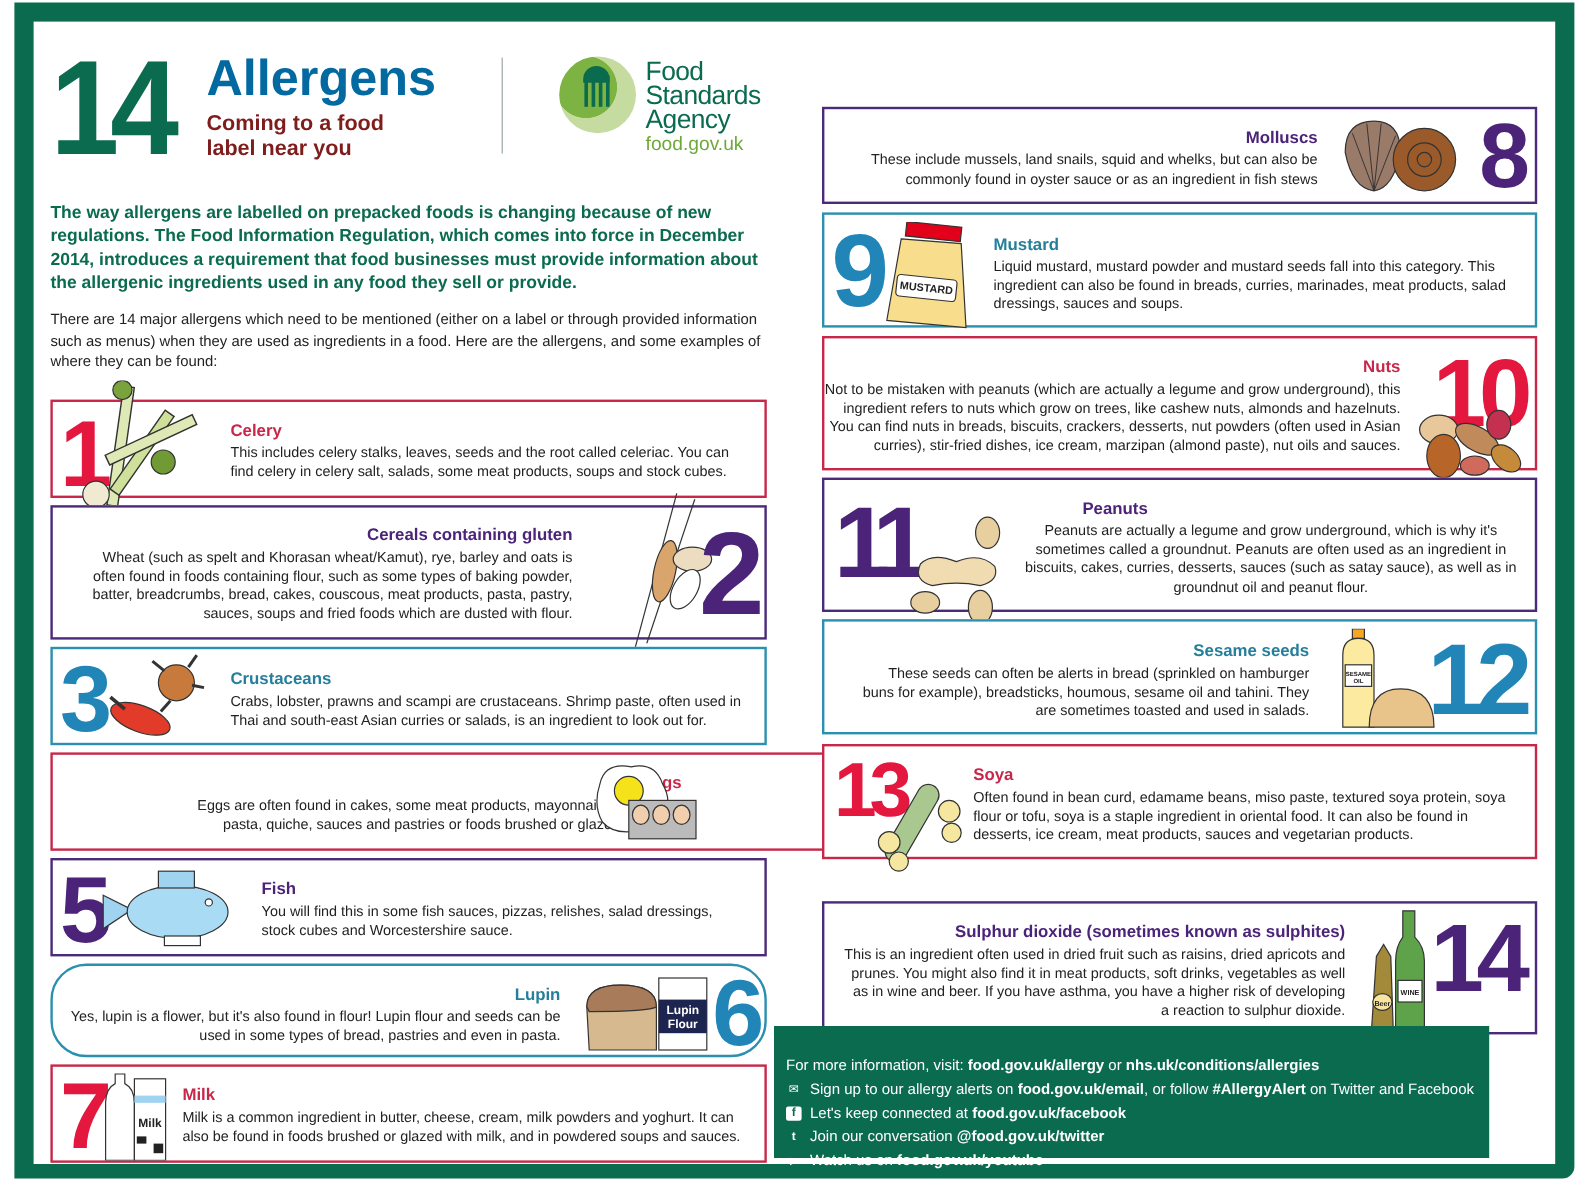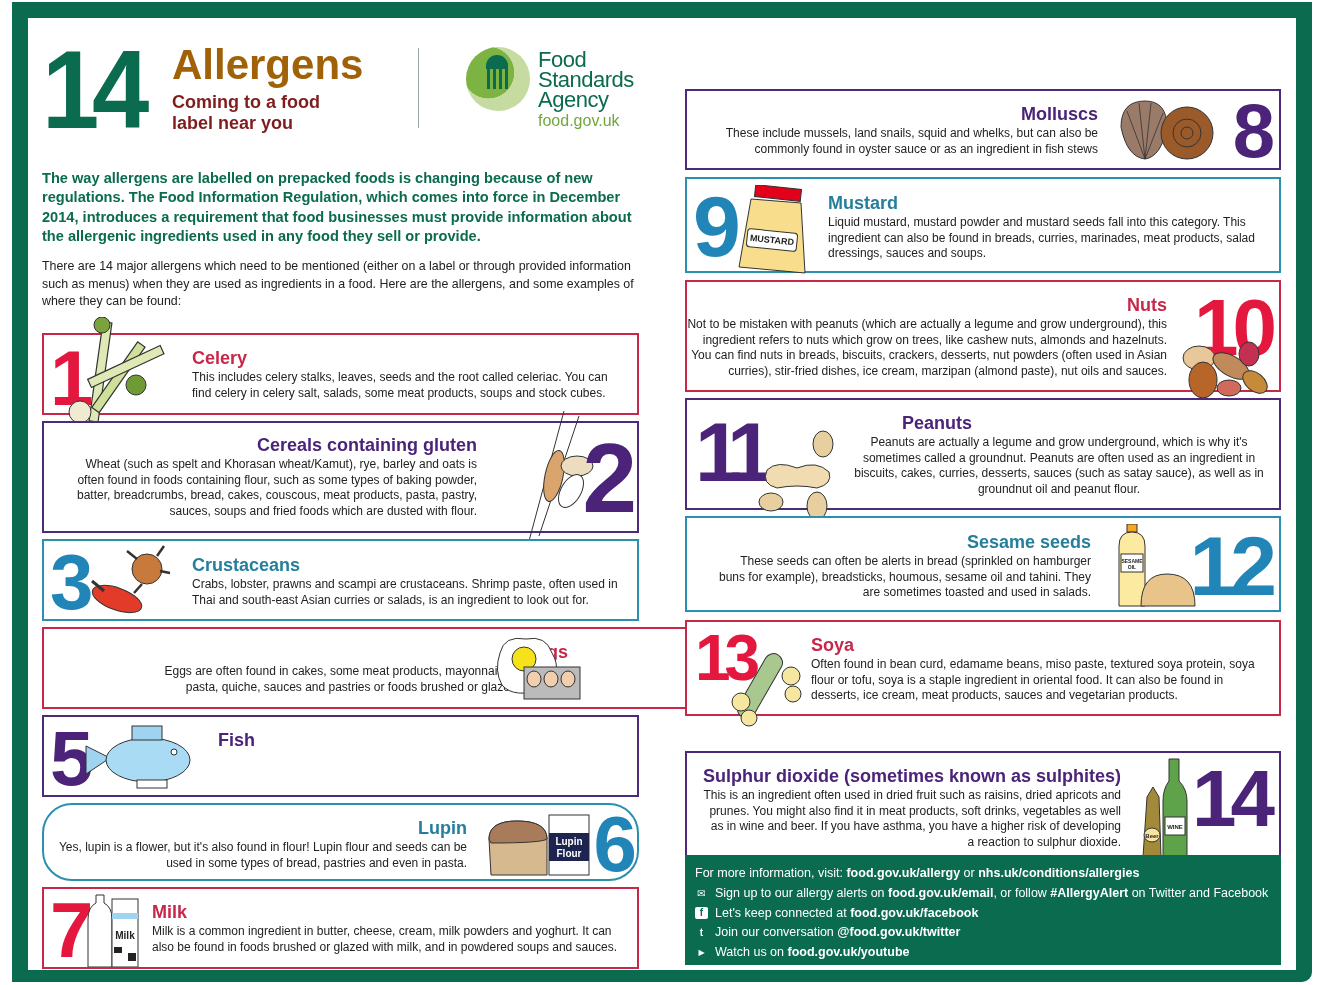--- a/index.html
+++ b/index.html
@@ -4,51 +4,51 @@
 <style>
   * { box-sizing: border-box; margin: 0; padding: 0; }
   html, body { width: 1320px; height: 985px; background: #ffffff; overflow: hidden; }
   body { font-family: "Liberation Sans", "DejaVu Sans", sans-serif; position: relative; }
 
   .frame { position: absolute; left: 12px; top: 2px; width: 1300px; height: 980px; background: #0b6b4f; border-radius: 0 0 10px 0; }
   .sheet { position: absolute; left: 28px; top: 18px; width: 1268px; height: 952px; background: #ffffff; }
 
   
   .big14 { position: absolute; left: 42px; top: 34px; font-size: 112px; font-weight: bold; color: #0b6b4f; letter-spacing: -8px; line-height: 1; font-family: "Liberation Sans", sans-serif; transform: scaleX(0.92); transform-origin: left; }
-  .allergens-title { position: absolute; left: 172px; top: 44px; font-size: 42px; font-weight: bold; color: #a16207; line-height: 1; }
+  .allergens-title { position: absolute; left: 172px; top: 44px; font-size: 42px; font-weight: bold; color: #0369a1; line-height: 1; }
   .subtitle { position: absolute; left: 172px; top: 92px; font-size: 18px; color: #7f1d1d; line-height: 21px; font-weight: bold; }
   .divider { position: absolute; left: 418px; top: 48px; width: 1px; height: 80px; background: #9aa; }
   .logo-circle { position: absolute; left: 466px; top: 47px; width: 64px; height: 64px; border-radius: 50%; background: radial-gradient(circle at 35% 40%, #7cb342 0 45%, #c5dba0 46% 100%); overflow: hidden; }
   .logo-fork { position: absolute; left: 18px; top: 8px; width: 26px; height: 40px; }
   .logo-fork span { position: absolute; top: 8px; width: 3px; height: 26px; background: #0b6b4f; }
   .logo-fork .head { position: absolute; left: 2px; top: 0; width: 22px; height: 14px; background: #0b6b4f; border-radius: 12px 12px 0 0; }
   .logo-text { position: absolute; left: 538px; top: 50px; font-size: 22px; color: #0b6b4f; line-height: 20px; letter-spacing: -0.5px; }
   .logo-url { position: absolute; left: 538px; top: 112px; font-size: 16px; color: #6fa83a; }
 
   .intro-bold { position: absolute; left: 42px; top: 169px; width: 600px; font-size: 14.6px; font-weight: bold; color: #0b6b4f; line-height: 19.3px; }
   .intro { position: absolute; left: 42px; top: 258px; width: 600px; font-size: 12.4px; color: #222; line-height: 17.5px; }
 
   
   .box { position: absolute; border: 2px solid; background: #fff; }
   .box .num { position: absolute; font-weight: bold; line-height: 1; letter-spacing: -6px; font-family: "Liberation Sans", sans-serif; }
-  .box .ttl { position: absolute; font-weight: bold; font-size: 18px; line-height: 18px; }
+  .box .ttl { position: absolute; font-weight: bold; font-size: 14px; line-height: 18px; }
   .box .desc { position: absolute; font-size: 12px; color: #222; line-height: 15.5px; }
   .box .r { text-align: right; }
   .illus { position: absolute; }
 
   .c-red { border-color: #c7284a; }
   .c-purple { border-color: #4b2a7a; }
   .c-blue { border-color: #2b8fb0; }
   .t-red { color: #c7284a; }
   .t-redn { color: #e4173f; }
   .t-purple { color: #4b2378; }
   .t-blue { color: #2185b7; }
   .t-teal { color: #257f9b; }
 
-  .footer { position: absolute; left: 685px; top: 855px; width: 596px; height: 110px; background: #0b6b4f; color: #fff; padding: 9px 10px; font-size: 12.5px; line-height: 19.8px; }
+  .footer { position: absolute; left: 645px; top: 855px; width: 596px; height: 110px; background: #0b6b4f; color: #fff; padding: 24px 10px; font-size: 12.5px; line-height: 19.8px; }
   .footer b { font-weight: bold; }
   .footer .row { white-space: nowrap; display: flex; align-items: center; }
   .ficon { display: inline-block; width: 13px; height: 12px; margin-right: 7px; font-size: 10px; line-height: 12px; text-align: center; font-weight: bold; color: #fff; }
 </style>
 </head>
 <body>
 
 <div class="frame"></div>
 <div class="sheet"></div>
 
@@ -139,20 +139,21 @@
 <div class="box c-purple" style="left:42px;top:715px;width:597px;height:82px;">
   <div class="num t-purple" style="left:6px;top:2px;font-size:78px;">5</div>
   <svg class="illus" style="left:38px;top:5px" width="120" height="72" viewBox="0 0 120 72">
     <path d="M4 24 L28 36 L4 52 Z" fill="#9fd3f0" stroke="#333"></path>
     <ellipse cx="66" cy="38" rx="42" ry="22" fill="#aadbf5" stroke="#333"></ellipse>
     <rect x="50" y="4" width="30" height="14" fill="#9fd3f0" stroke="#333"></rect>
     <circle cx="92" cy="30" r="3" fill="#fff" stroke="#333"></circle>
     <rect x="55" y="58" width="30" height="8" fill="#fff" stroke="#333"></rect>
   </svg>
   <div class="ttl t-purple" style="left:174px;top:14px;">Fish</div>
+  <div class="desc" style="left:174px;top:35px;width:400px;">You will find this in some fish sauces, pizzas, relishes, salad dressings, stock cubes and Worcestershire sauce.</div>
 </div>
 
 <div class="box c-blue" style="left:42px;top:803px;width:597px;height:78px;border-radius:30px;">
   <div class="ttl t-teal r" style="right:170px;top:14px;">Lupin</div>
   <div class="desc r" style="right:170px;top:35px;width:420px;">Yes, lupin is a flower, but it's also found in flour! Lupin flour and seeds can be used in some types of bread, pastries and even in pasta.</div>
   <svg class="illus" style="left:443px;top:4px" width="110" height="70" viewBox="0 0 110 70">
     <path d="M2 30 Q2 12 30 12 Q60 12 60 30 L60 66 L4 66 Z" fill="#d6b98e" stroke="#333"></path>
     <path d="M2 30 Q2 12 30 12 Q60 12 60 30 Q55 34 4 34 Z" fill="#a87c5a" stroke="#333"></path>
     <rect x="62" y="6" width="40" height="60" fill="#fff" stroke="#333"></rect>
     <rect x="62" y="24" width="40" height="28" fill="#1e2450"></rect>

